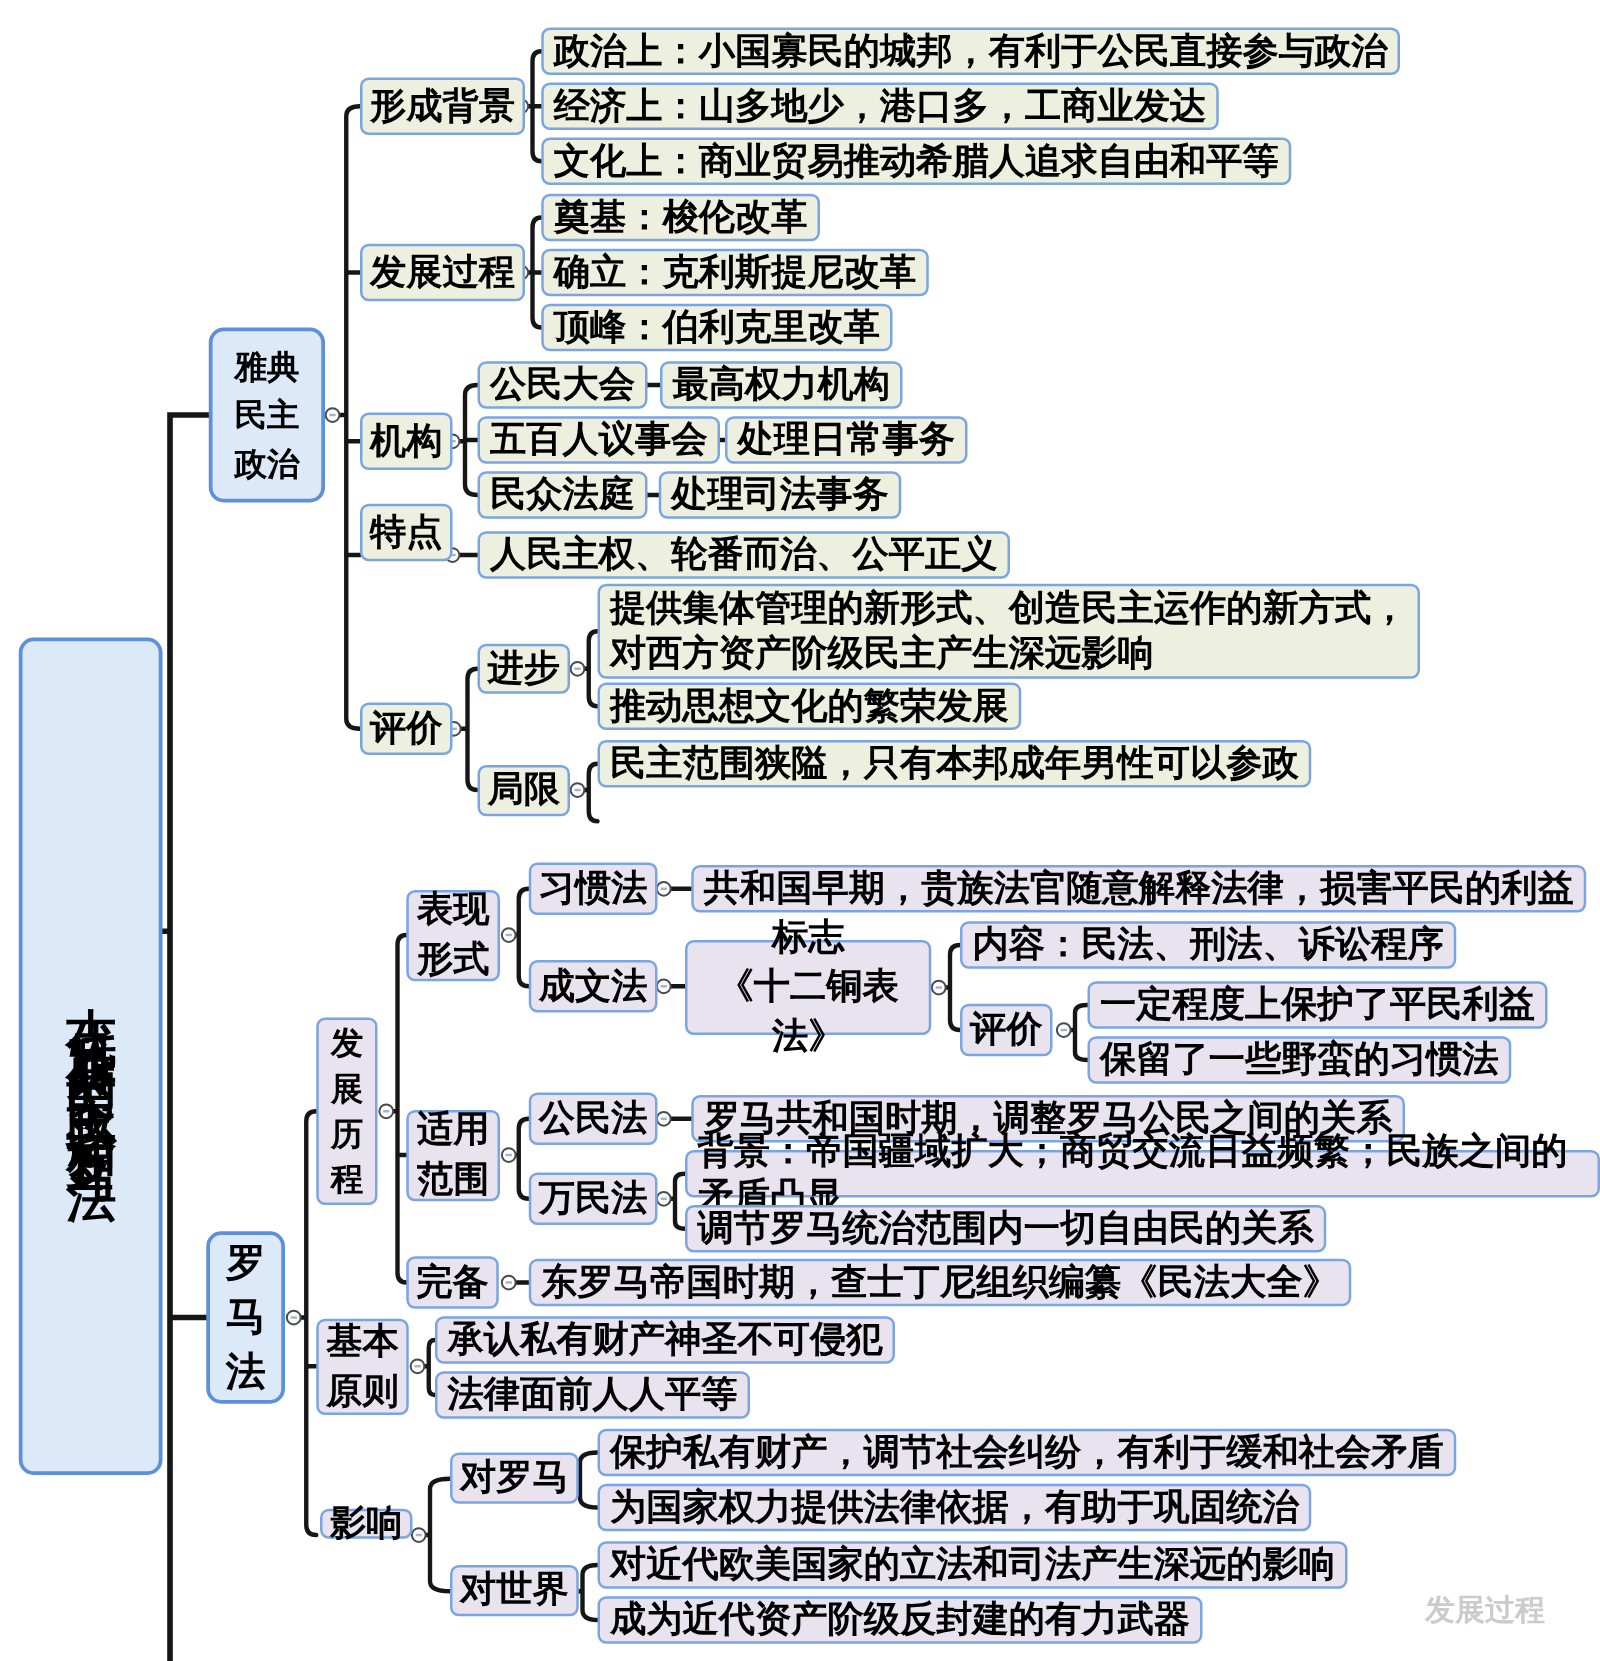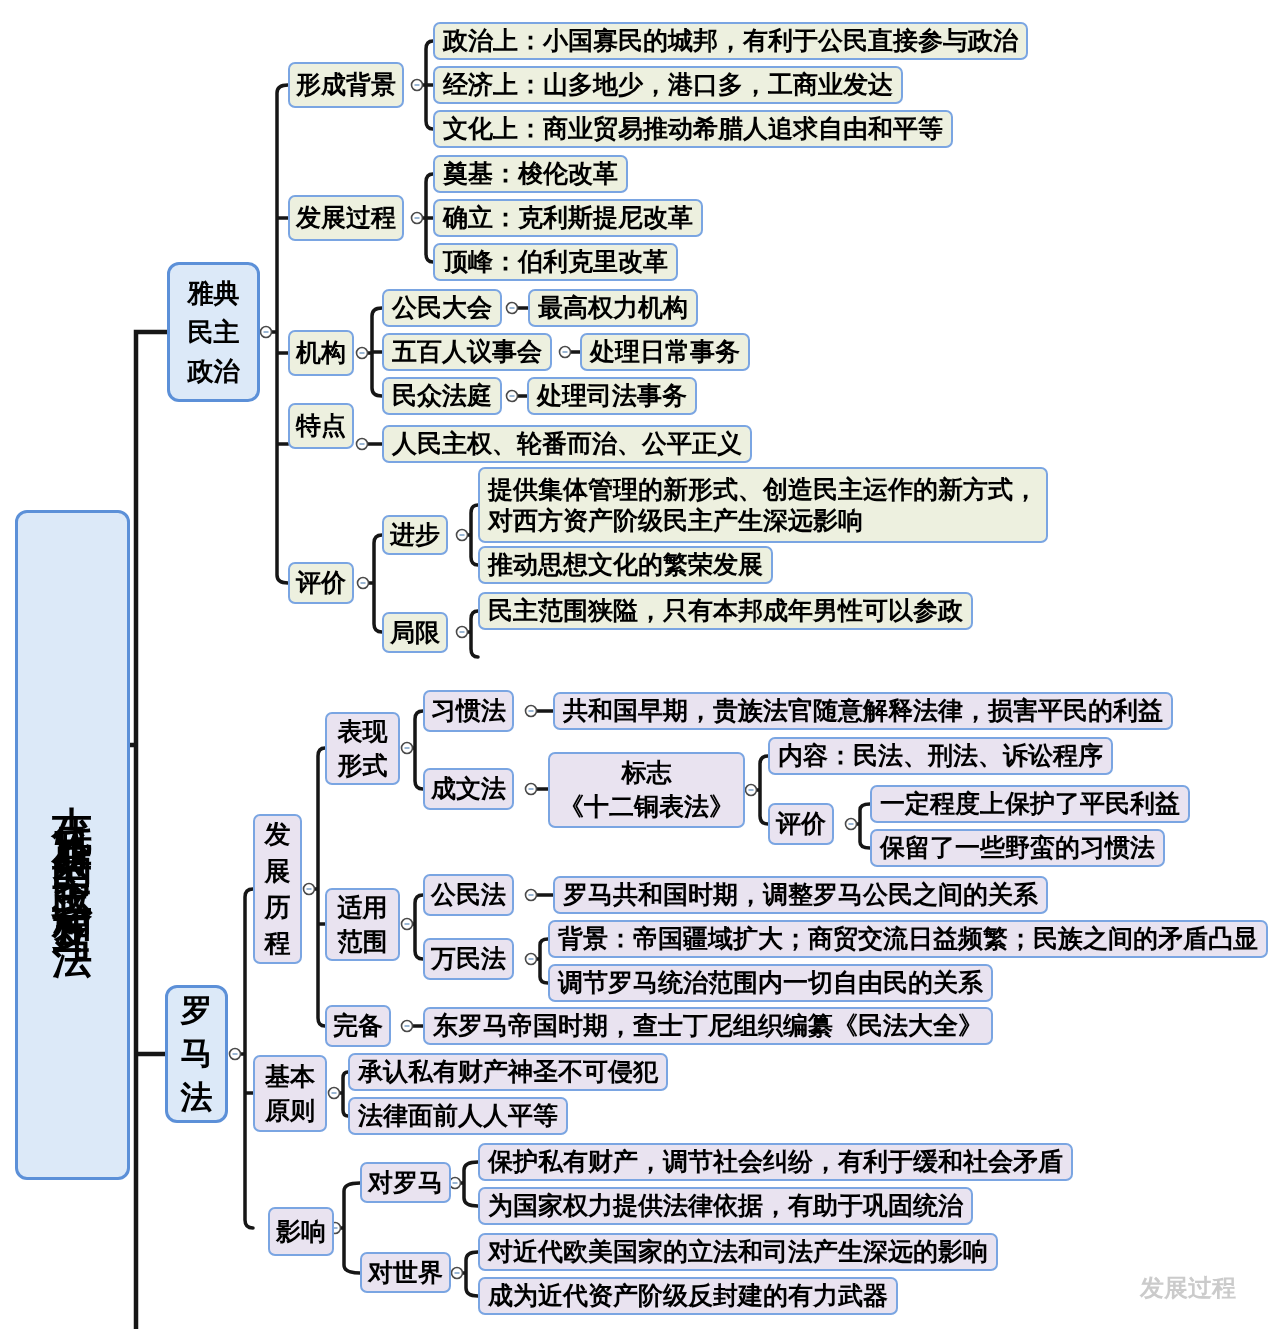--- a/index.html
+++ b/index.html
@@ -1,20 +1,20 @@
 <!DOCTYPE html>
 <html><head>
 <meta charset="utf-8">
 <style>
   html,body{margin:0;padding:0;background:#ffffff;}
   #stage{position:relative;width:1280px;height:1329px;background:#ffffff;overflow:hidden;
          font-family:"Liberation Sans","DejaVu Sans",sans-serif;}
   #wires{position:absolute;left:0;top:0;z-index:0;}
   .box{position:absolute;z-index:1;box-sizing:border-box;border:2px solid #7aa5e2;border-radius:7px;
-       background:#edf0df;color:#000;font-weight:bold;font-size:25px;line-height:1.25;
+       background:#edf0df;color:#000;font-weight:bold;font-size:29px;line-height:1.25;
        display:flex;align-items:center;padding:0 8px;height:38px;white-space:pre-line;}
   .c{justify-content:center;text-align:center;padding:0 6px;}
   .rm{background:#e9e3f0;}
   .main{background:#dce9f8;border:3px solid #5c90d8;border-radius:12px;justify-content:center;text-align:center;}
   .vroot{writing-mode:vertical-rl;text-orientation:upright;font-size:40px;letter-spacing:11px;}
   .t-athens{font-size:26px;line-height:1.5;}
   .t-roman{font-size:32px;line-height:1.35;}
   .v4{line-height:1.4;font-size:26px;}
   .two{line-height:1.35;}
   .watermark{position:absolute;z-index:2;color:#cbcbcb;font-size:24px;font-weight:bold;
@@ -169,21 +169,21 @@
   <div class="box rm" style="left:548px;top:964px">调节罗马统治范围内一切自由民的关系</div>
 
   <div class="box rm c" style="left:325px;top:1005px;height:42px">完备</div>
   <div class="box rm" style="left:423px;top:1007px">东罗马帝国时期，查士丁尼组织编纂《民法大全》</div>
 
   <div class="box rm c two" style="left:253px;top:1055px;width:74px;height:77px">基本
 原则</div>
   <div class="box rm" style="left:348px;top:1053px">承认私有财产神圣不可侵犯</div>
   <div class="box rm" style="left:348px;top:1097px">法律面前人人平等</div>
 
-  <div class="box rm c" style="left:268px;top:1207px;height:49px">影响</div>
+  <div class="box rm c" style="left:256px;top:1207px;height:24px">影响</div>
   <div class="box rm c" style="left:360px;top:1162px;height:41px">对罗马</div>
   <div class="box rm" style="left:478px;top:1143px">保护私有财产，调节社会纠纷，有利于缓和社会矛盾</div>
   <div class="box rm" style="left:478px;top:1187px">为国家权力提供法律依据，有助于巩固统治</div>
   <div class="box rm c" style="left:360px;top:1252px;height:41px">对世界</div>
   <div class="box rm" style="left:478px;top:1233px">对近代欧美国家的立法和司法产生深远的影响</div>
   <div class="box rm" style="left:478px;top:1277px">成为近代资产阶级反封建的有力武器</div>
 
   <div class="watermark" style="left:1140px;top:1272px">发展过程</div>
 </div>
 

